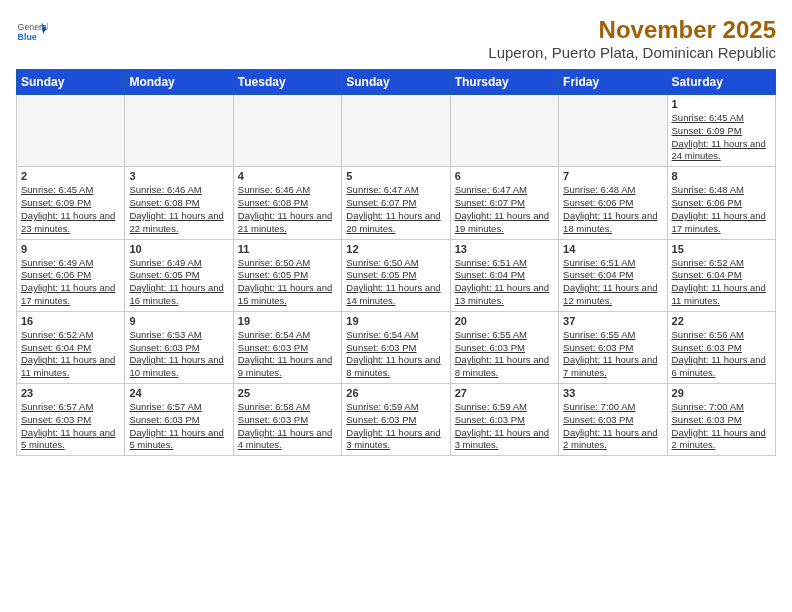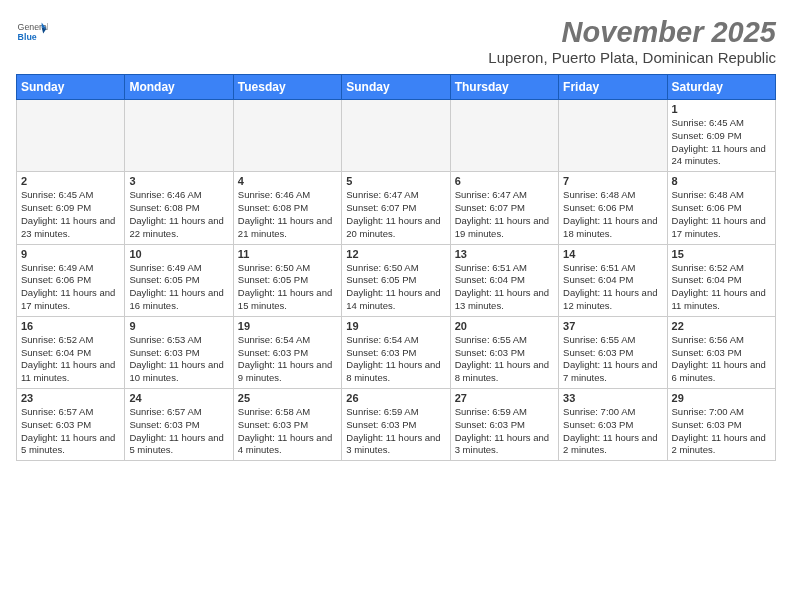--- a/index.html
+++ b/index.html
@@ -22,37 +22,36 @@
       gap: 4px;
     }
     .logo-icon {
       width: 32px;
       height: 32px;
     }
     .title-section {
       text-align: right;
     }
     .month-title {
-      font-size: 29px;
+      font-size: 24px;
       font-weight: bold;
-      color: #737373;
-      font-style: italic;
+      color: #a16207;
     }
     .location-title {
       font-size: 15px;
       color: #444;
       text-align: right;
     }
     .calendar {
       width: 100%;
       border-collapse: collapse;
       border: 1px solid #ccc;
     }
     .calendar th {
-      background: #3b82f6;
+      background: #1d4ed8;
       color: #fff;
       font-size: 12px;
       padding: 5px 4px;
       text-align: left;
       border: 1px solid #1a5bb8;
       font-weight: bold;
     }
     .calendar td {
       border: 1px solid #ccc;
       vertical-align: top;
@@ -69,20 +68,21 @@
     .day-number {
       font-weight: bold;
       font-size: 11px;
       margin-bottom: 2px;
       display: block;
     }
     .day-info {
       font-size: 9.5px;
       line-height: 1.35;
       color: #333;
+      text-decoration: underline;
     }
     .week-row td {
       height: 72px;
     }
   </style>
 </head>
 <body>
 
 <div class="header-section">
   <div class="logo">

